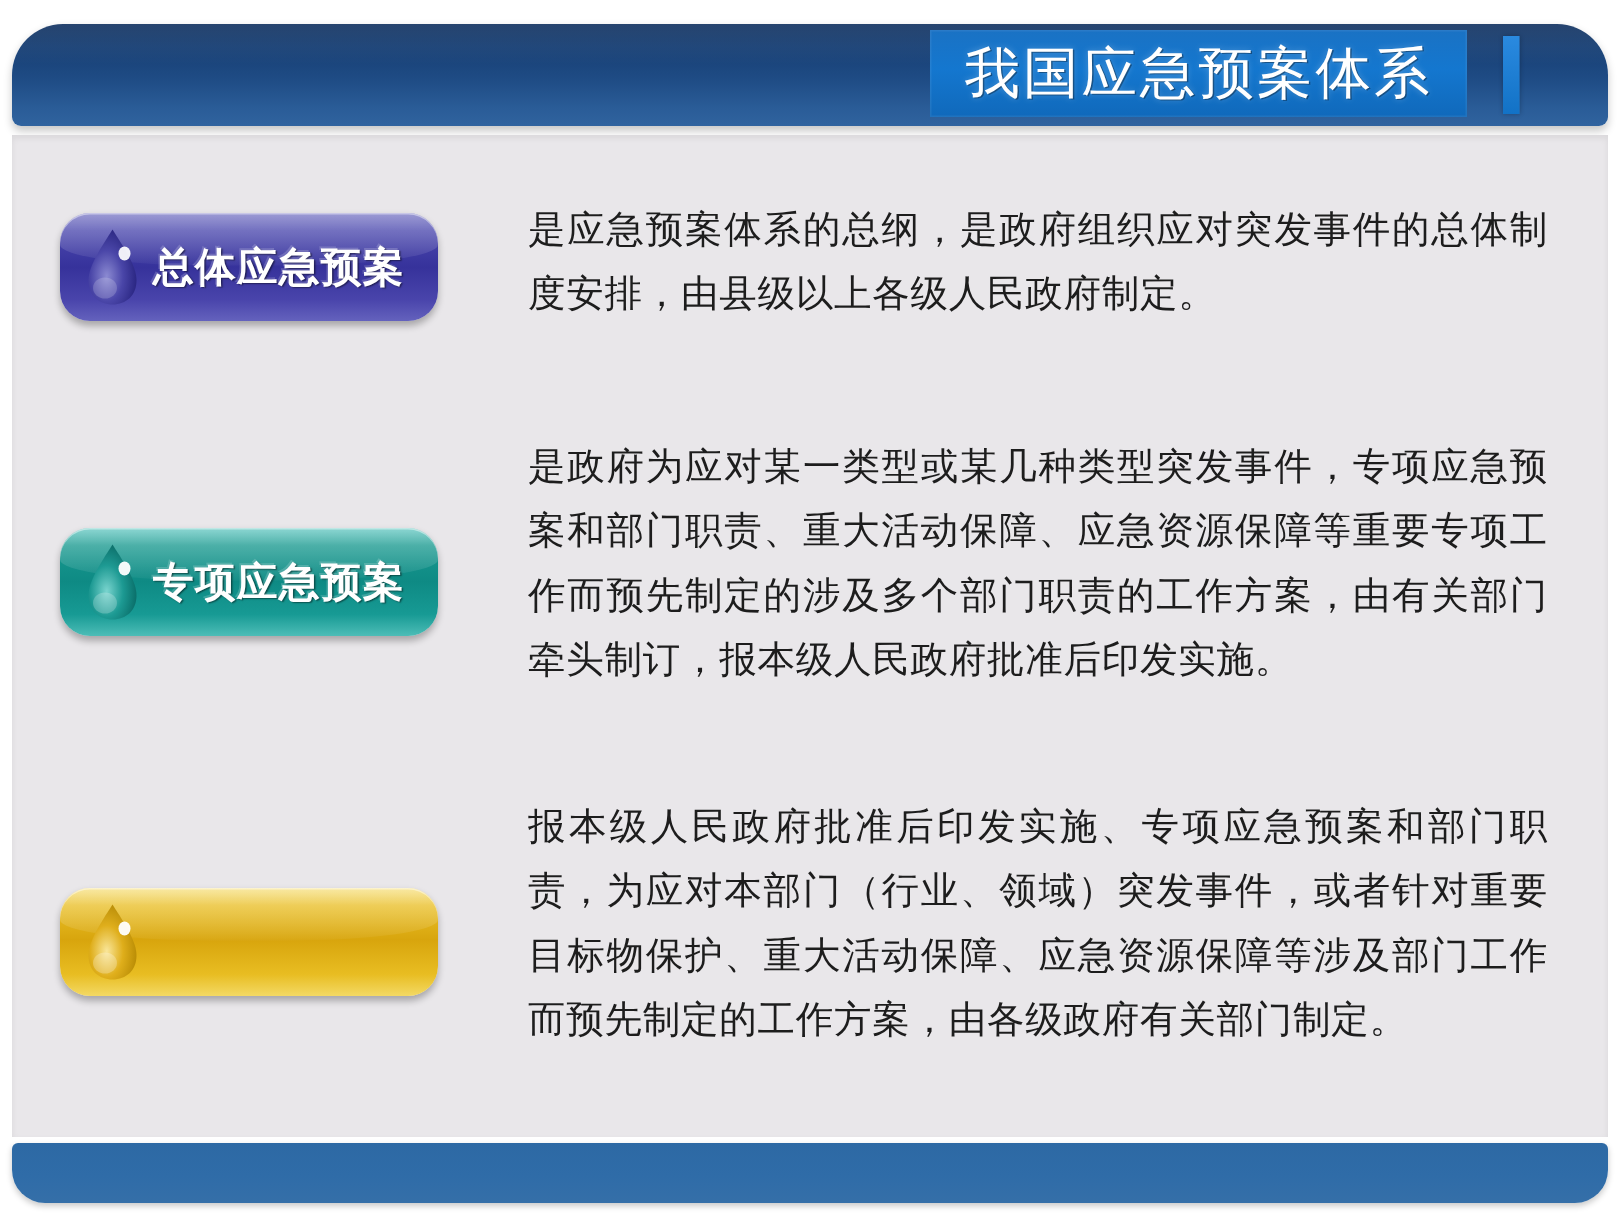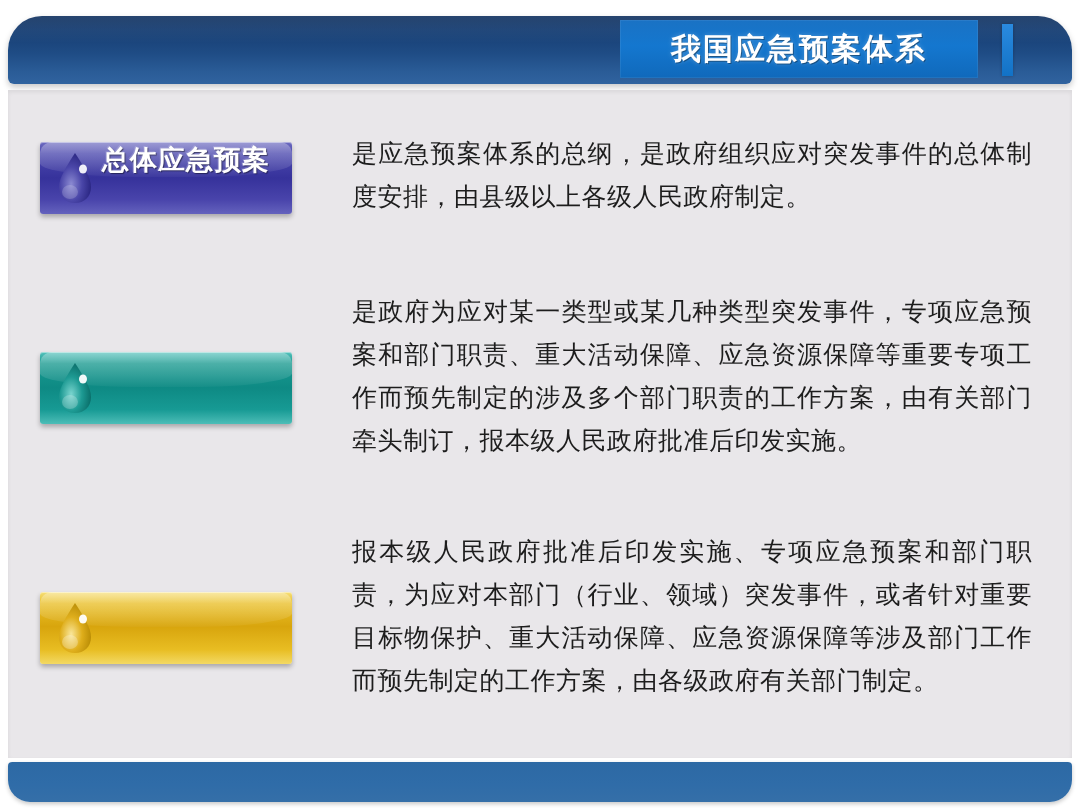--- a/index.html
+++ b/index.html
@@ -56,22 +56,22 @@
     width: 358px;
     height: 58px;
     background: linear-gradient(to bottom, #1a72c4 0%, #1477cf 45%, #1069bb 100%);
     display: flex;
     align-items: center;
     justify-content: center;
     box-shadow: inset 0 0 0 1px rgba(255,255,255,0.07);
   }
   .title-text {
     color: #ffffff;
-    font-size: 30px;
-    font-weight: bold;
+    font-size: 37px;
+    font-weight: normal;
     letter-spacing: 2px;
     text-shadow: 1px 1px 0 rgba(0,0,0,0.35), 0 0 5px rgba(255,255,255,0.25);
     white-space: nowrap;
   }
   .title-accent-bar {
     position: absolute;
     left: 1002px;
     top: 24px;
     width: 11px;
     height: 52px;
@@ -99,22 +99,23 @@
   #row-0 { top: 42px; }
   #row-1 { top: 200px; }
   #row-2 { top: 440px; }
 
   
   .label-btn {
     position: absolute;
     left: 32px;
     width: 252px;
     height: 72px;
-    border-radius: 3px;
+    border-radius: 20px;
     display: flex;
+    align-items: center;
     box-shadow: 0 3px 5px rgba(0,0,0,0.28), inset 0 1px 0 rgba(255,255,255,0.45);
     overflow: hidden;
   }
   .label-btn .gloss {
     position: absolute;
     left: 0; top: 0;
     width: 100%;
     height: 48%;
     background: linear-gradient(to bottom, rgba(255,255,255,0.32), rgba(255,255,255,0.03));
     border-radius: 12px 12px 40% 40%;
@@ -229,20 +230,21 @@
               <radialGradient id="dg1" cx="38%" cy="62%" r="62%">
                 <stop offset="0%" stop-color="#7fd8d2"></stop>
                 <stop offset="55%" stop-color="#1d9a93"></stop>
                 <stop offset="100%" stop-color="#0a6e69"></stop>
               </radialGradient>
             </defs>
             <path d="M19 1 C10 15 3 26 3 35 C3 45 10 51 19 51 C28 51 35 45 35 35 C35 26 28 15 19 1 Z" fill="url(#dg1)" opacity="0.95"></path>
             <ellipse cx="27" cy="17" rx="4" ry="4.6" fill="#ffffff" opacity="0.95"></ellipse>
             <ellipse cx="14" cy="40" rx="8" ry="7" fill="#ffffff" opacity="0.22"></ellipse>
           </svg>
+          <span class="btn-label">专项应急预案</span>
         </div>
         <div class="para" id="para-1">是政府为应对某一类型或某几种类型突发事件，专项应急预案和部门职责、重大活动保障、应急资源保障等重要专项工作而预先制定的涉及多个部门职责的工作方案，由有关部门牵头制订，报本级人民政府批准后印发实施。</div>
       </div>
     </div>
 
     <div class="row" id="row-2">
       <div class="row-inner">
         <div class="label-btn btn-gold" style="top:62px;">
           <div class="gloss"></div>
           <svg class="droplet" viewBox="0 0 38 52">

